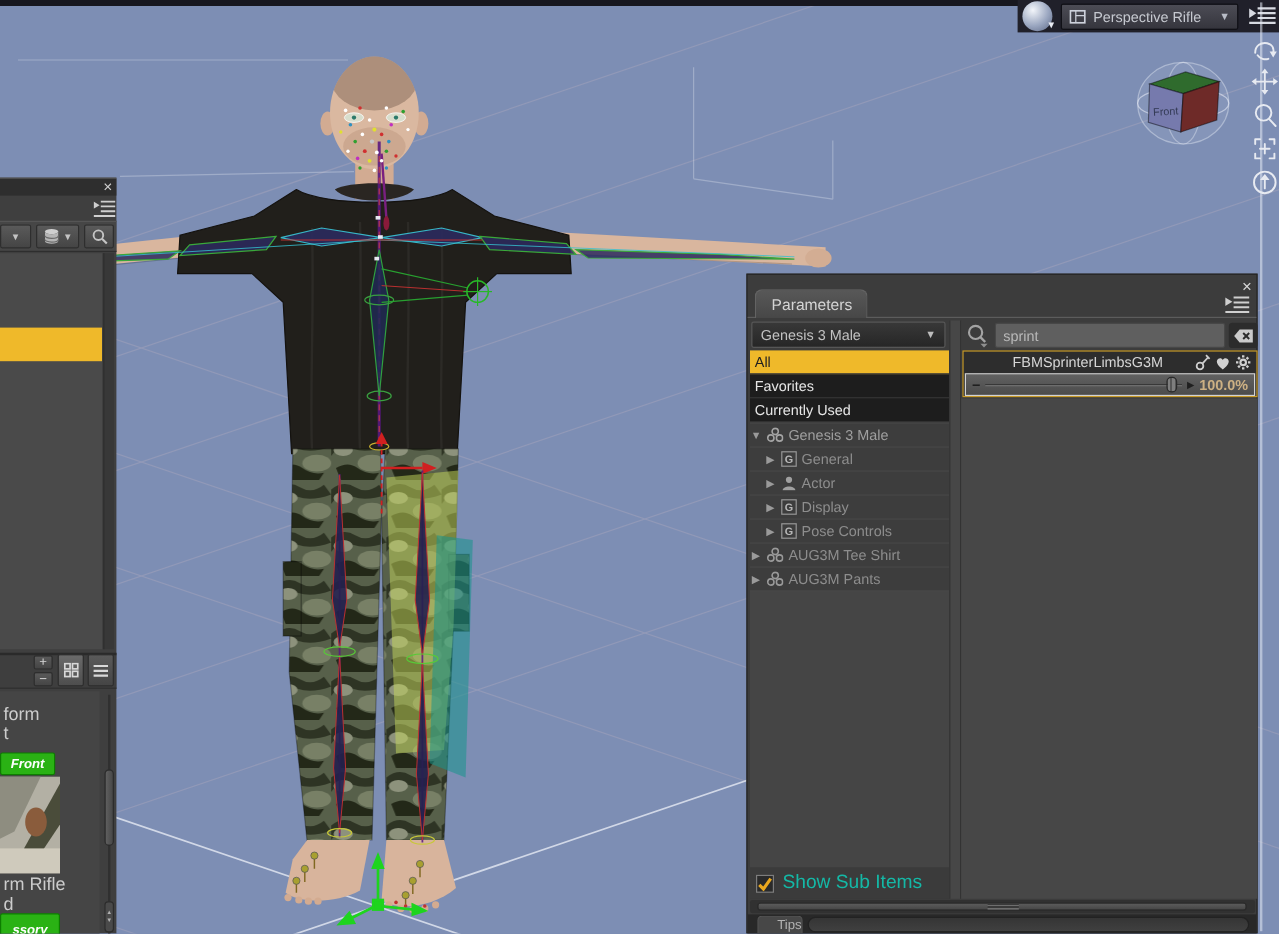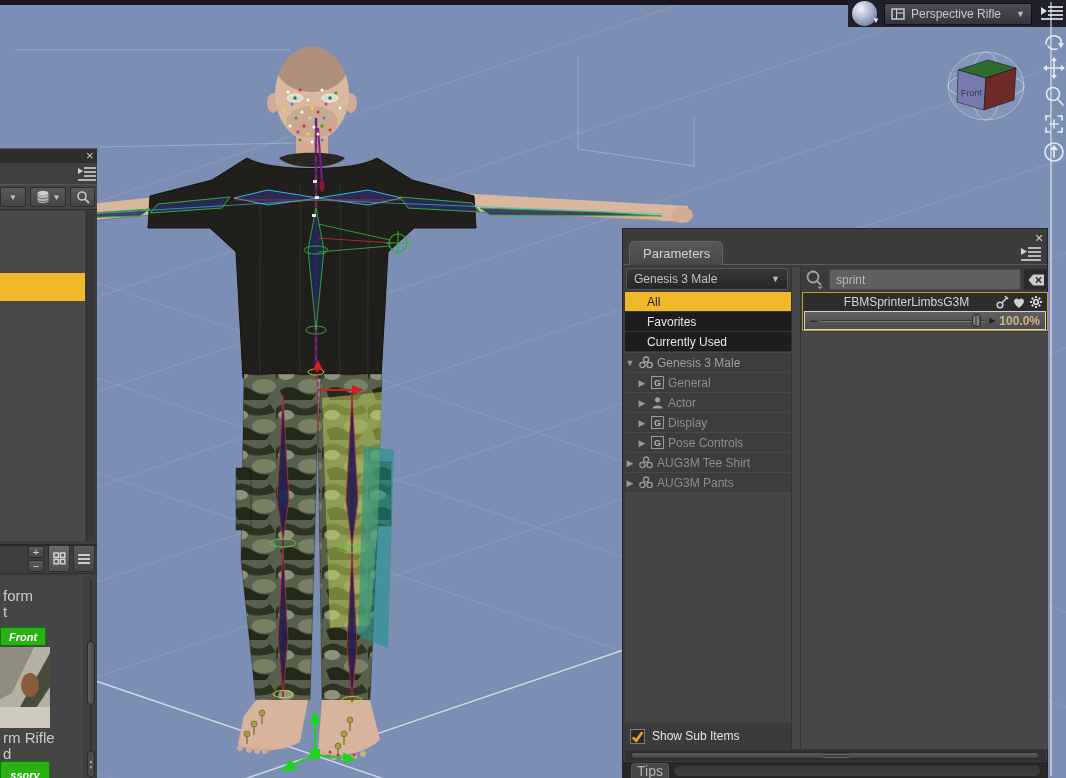--- a/index.html
+++ b/index.html
@@ -1,21 +1,21 @@
 <!DOCTYPE html>
 <html><head>
 <meta charset="utf-8">
 <style>
   *{margin:0;padding:0;box-sizing:border-box}
   html,body{width:1066px;height:778px;overflow:hidden}
   body{font-family:"Liberation Sans",sans-serif;background:#7d8eb4;position:relative}
   .abs{position:absolute}
   .panel{background:#3f3f3f;color:#cfcfcf}
   .row{position:absolute;left:2px;width:166px;height:20px;font-size:12px;display:flex;align-items:center;gap:4px;overflow:hidden;white-space:nowrap}
-  .filter-row{background:#1d1d1d;color:#e6e6e6;border-bottom:1px solid #373737;padding-left:22px}
+  .filter-row{background:#1d1d1d;color:#e6e6e6;border-bottom:1px solid #373737;padding-left:4px}
   .filter-row.sel{background:#efb92a;color:#1f1f1f}
   .tree-row{background:#3d3d3d;color:#9a9a9a;border-top:1px solid #484848}
   .tree-row .lbl{color:#8d8d8d;}
   .tree-row .lbl.root{font-style:normal;color:#9f9f9f}
   .tri{font-size:9px;color:#9a9a9a;width:10px;text-align:center;flex:0 0 auto}
   .gbox{width:13px;height:13px;border:1px solid #979797;color:#b8b8b8;font-size:9px;font-weight:bold;display:flex;align-items:center;justify-content:center;flex:0 0 auto}
   .badge{position:absolute;background:#2ab214;border:1px solid #0d7d00;color:#fff;font-size:11px;font-weight:bold;font-style:italic;display:flex;align-items:center;justify-content:center;border-radius:2px}
   .smalltext{position:absolute;color:#cccccc;font-size:15px;white-space:nowrap}
   .toolbtn{position:absolute;background:linear-gradient(#5a5a5a,#454545);border:1px solid #2e2e2e;border-radius:2px;display:flex;align-items:center;justify-content:center}
   .iconwhite{stroke:#e7eaf1;fill:none;stroke-width:1.6;stroke-linecap:round;stroke-linejoin:round}
@@ -473,21 +473,21 @@
     <span class="lbl">AUG3M Pants</span>
   </div>
   <div class="abs" style="left:2px;top:263px;width:166px;height:231px;background:#454545;border-top:1px solid #484848"></div>
 
   <div class="abs" style="left:2px;top:494px;width:166px;height:26px;background:#3b3b3b;display:flex;align-items:center;gap:7px;padding-left:5px">
     <span style="width:15px;height:15px;background:#2a2a2a;border:1px solid #7d7d7d;display:inline-flex;align-items:center;justify-content:center">
       <svg width="14" height="13" viewBox="0 0 15 14">
           <polyline points="2,8 6,12 13,2" fill="none" stroke="#eaa81e" stroke-width="3"></polyline>
         </svg>
     </span>
-    <span style="font-size:12px;color:#e5e5e5">Show Sub Items</span>
+    <span style="font-size:16px;color:#14b8a6">Show Sub Items</span>
   </div>
 
   <div class="abs" style="left:168px;top:38px;width:10px;height:482px;background:#474747;border-left:1px solid #333;border-right:1px solid #333"></div>
 
   <svg class="abs" style="left:182px;top:40px" width="20" height="21" viewBox="0 0 20 21">
       <circle cx="8" cy="8" r="5.5" fill="none" stroke="#a3a3a3" stroke-width="1.8"></circle>
       <line x1="12" y1="12" x2="16" y2="16" stroke="#a3a3a3" stroke-width="2"></line>
       <polygon points="12,17.5 18,17.5 15,20.5" fill="#8f8f8f"></polygon>
     </svg>
   <input style="position: absolute; left: 206px; top: 40px; width: 192px; height: 21px; background: rgb(95, 95, 95); border: 1px solid rgb(71, 71, 71); border-radius: 2px; color: rgb(185, 185, 185); font-size: 12px; padding: 0px 6px; font-family: &quot;Liberation Sans&quot;, sans-serif; outline: none;" value="sprint">
@@ -540,16 +540,16 @@
     </div>
   </div>
   <div class="abs" style="left:178px;top:103px;width:247px;height:417px;background:#474747"></div>
 
   <div class="abs" style="left:2px;top:521px;width:421px;height:11px;background:#313131;border-radius:2px">
     <div class="abs" style="left:6px;top:2px;width:408px;height:7px;background:linear-gradient(#5c5c5c,#464646);border-radius:3px;border:1px solid #2a2a2a"></div>
     <div class="abs" style="left:198px;top:3px;width:26px;height:5px;background:repeating-linear-gradient(0deg,#6e6e6e 0 1px,#3a3a3a 1px 3px)"></div>
   </div>
 
   <div class="abs" style="left:0;top:533px;width:424px;height:16px;background:#282828">
-    <div class="abs" style="left:8px;top:1px;width:38px;height:15px;background:#474747;border:1px solid #555;border-bottom:none;border-radius:4px 4px 0 0;color:#b3b3b3;font-size:14px;text-align:center;line-height:14px"><span>Tips</span></div>
+    <div class="abs" style="left:8px;top:1px;width:38px;height:15px;background:#474747;border:1px solid #555;border-bottom:none;border-radius:4px 4px 0 0;color:#b3b3b3;font-size:11px;text-align:right;line-height:14px"><span>Tips</span></div>
     <div class="abs" style="left:50px;top:2px;width:368px;height:13px;background:linear-gradient(#353535,#404040);border:1px solid #222;border-radius:7px"></div>
   </div>
 </div>
 
 </body></html>

